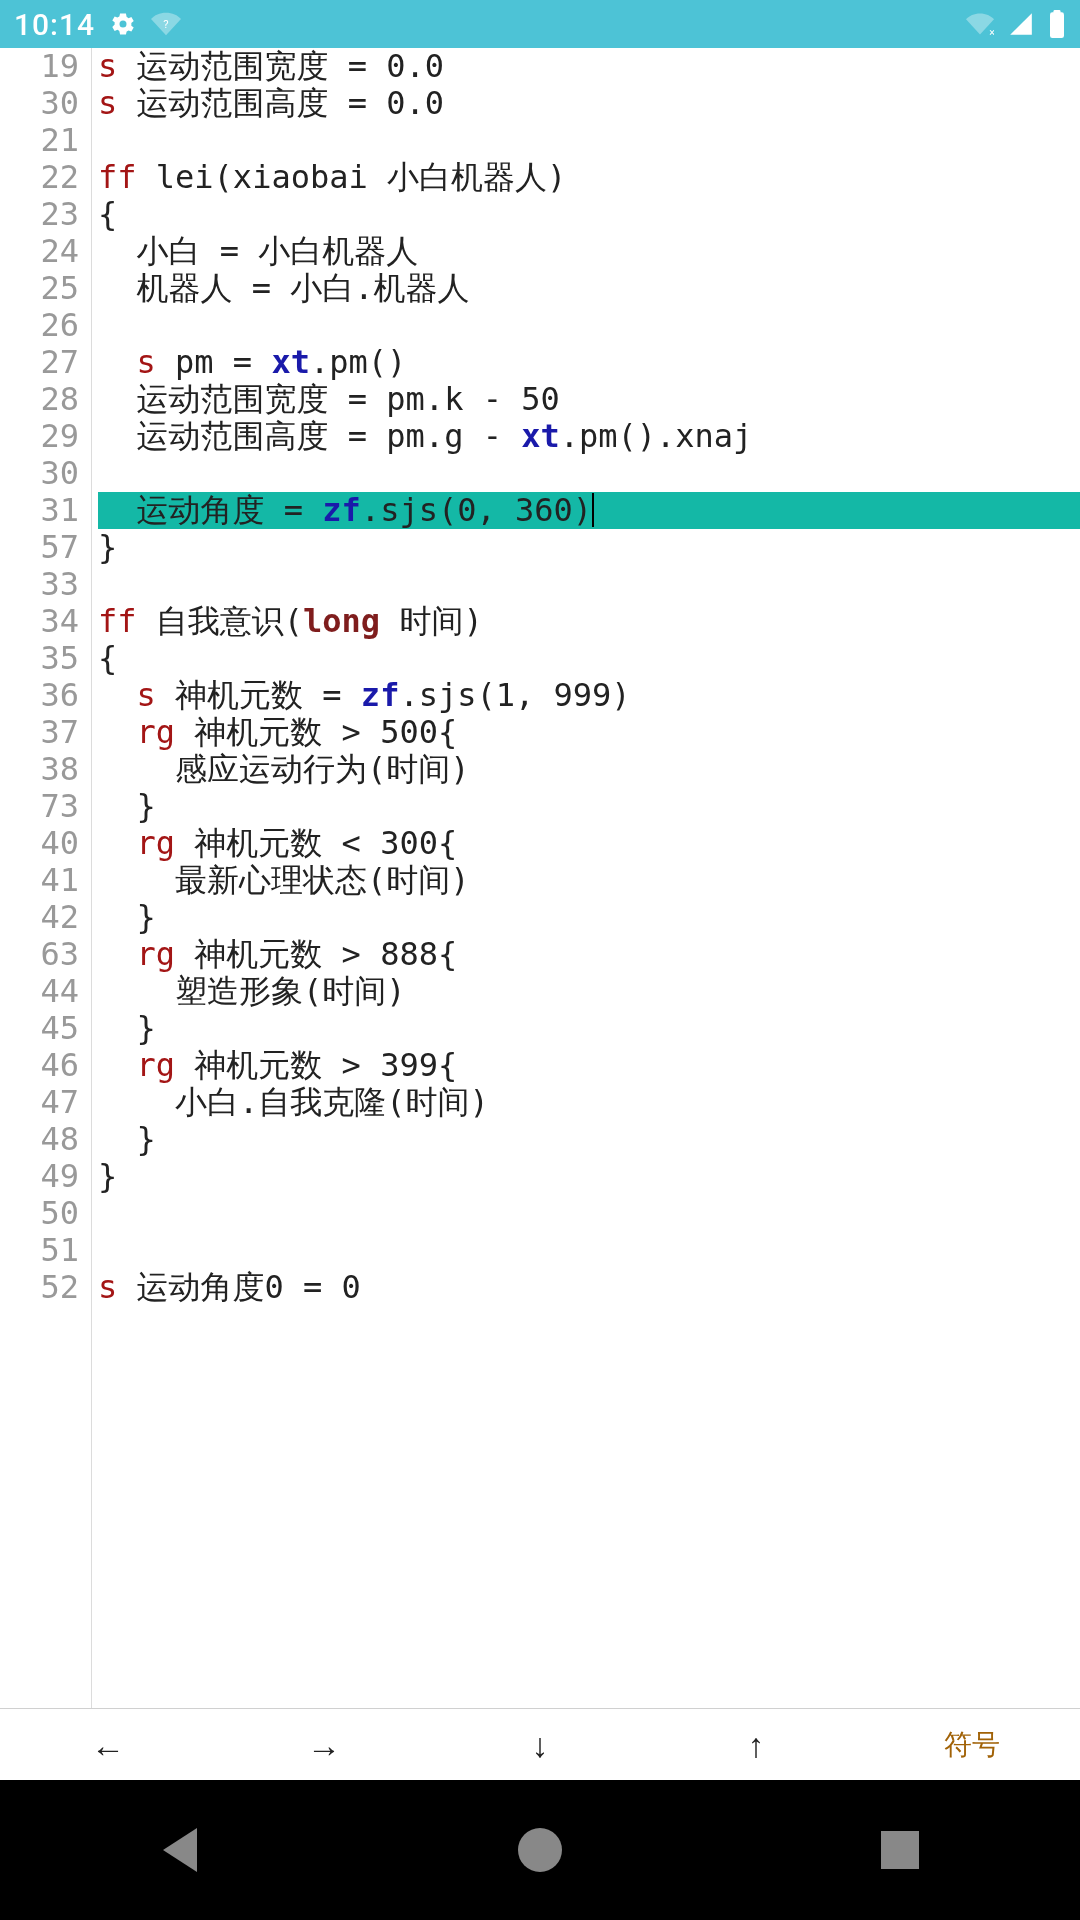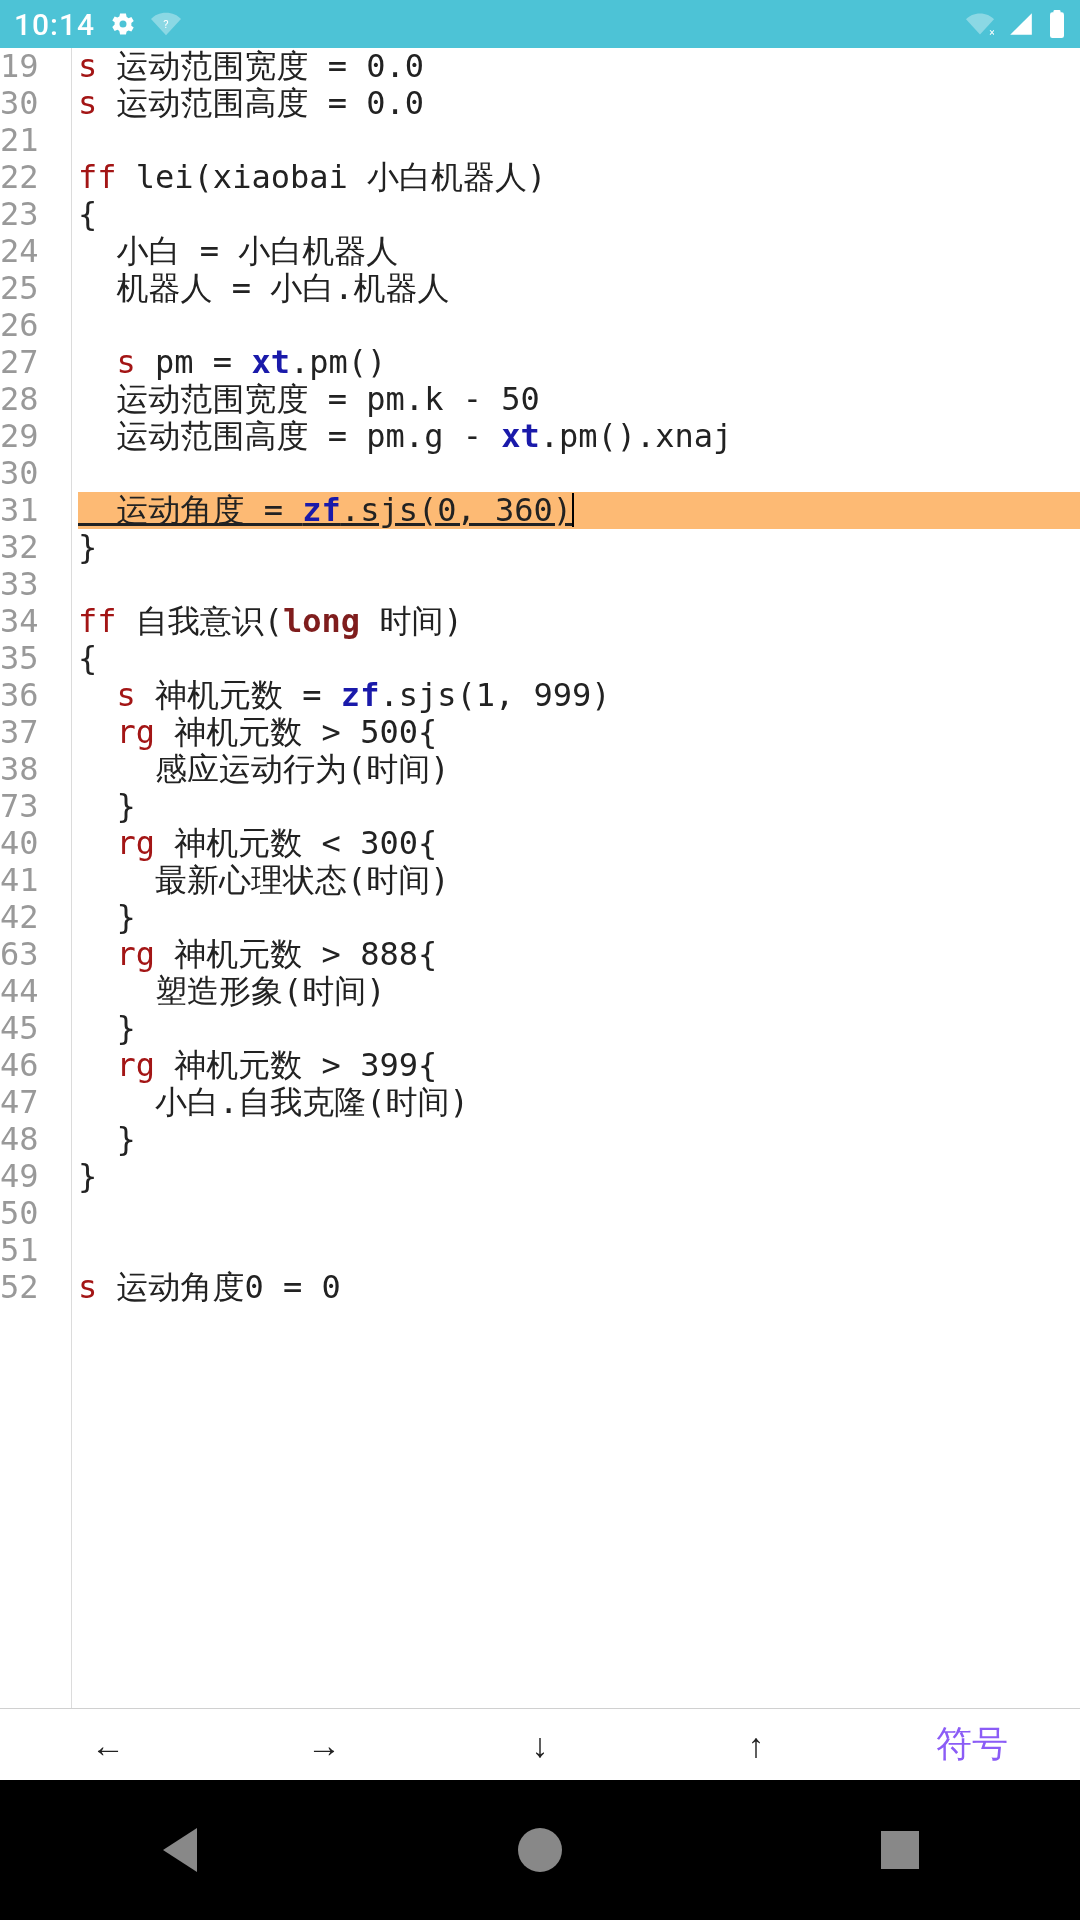--- a/index.html
+++ b/index.html
@@ -19,39 +19,39 @@
   .status-left .clock { font-weight: 500; letter-spacing: 1px; font-size: 30px;}
   .gear-icon, .wifi-icon, .signal-icon, .battery-icon { display: inline-flex; }
   .editor {
     display: flex;
     height: calc(1920px - 48px - 72px - 140px);
     overflow: hidden;
     font-size: 32px;
     line-height: 37px;
   }
   .gutter {
-    width: 72px;
+    width: 92px;
     flex-shrink: 0;
-    text-align: left;
+    text-align: right;
     padding-right: 12px;
     color: #999999;
     border-right: 1px solid #dcdcdc;
     background: #fff;
     font-family: "DejaVu Sans Mono", monospace;
   }
   .gutter div { height: 37px; }
   .code {
     flex: 1;
     padding-left: 6px;
     white-space: pre;
     font-family: "DejaVu Sans Mono", "WenQuanYi Micro Hei Mono", monospace;
     color: #222;
   }
   .code-line { height: 37px; position: relative; }
-  .code-line.hl { background: #fdba74; text-decoration: underline; }
+  .code-line.hl { background: #14b8a6; }
   .kw  { color: #a31515; font-weight: 500; }   
   .kw2 { color: #7f1d1d; font-weight: 600; }   
   .fn  { color: #1a1aaa; font-weight: 600; }   
   .cursor {
     display:inline-block; width:2px; height:34px; background:#000;
     vertical-align: -6px;
   }
 
   .toolbar {
     height: 72px;
@@ -59,22 +59,22 @@
     display: flex;
     align-items: stretch;
     background: #fff;
     font-family: Roboto, Arial, sans-serif;
   }
   .toolbar > div {
     flex: 1;
     display: flex;
     align-items: center;
     justify-content: center;
-    font-size: 36px;
-    color: #8b5cf6;
+    font-size: 28px;
+    color: #a16207;
   }
   .toolbar .arrow { font-size: 34px; color: #222; }
 
   .navbar {
     height: 140px;
     background: #000;
     display: flex;
     align-items: center;
     justify-content: space-around;
   }
@@ -130,21 +130,21 @@
       <div>22</div>
       <div>23</div>
       <div>24</div>
       <div>25</div>
       <div>26</div>
       <div>27</div>
       <div>28</div>
       <div>29</div>
       <div>30</div>
       <div>31</div>
-      <div>32</div>
+      <div>57</div>
       <div>33</div>
       <div>34</div>
       <div>35</div>
       <div>36</div>
       <div>37</div>
       <div>38</div>
       <div>73</div>
       <div>40</div>
       <div>41</div>
       <div>42</div>

